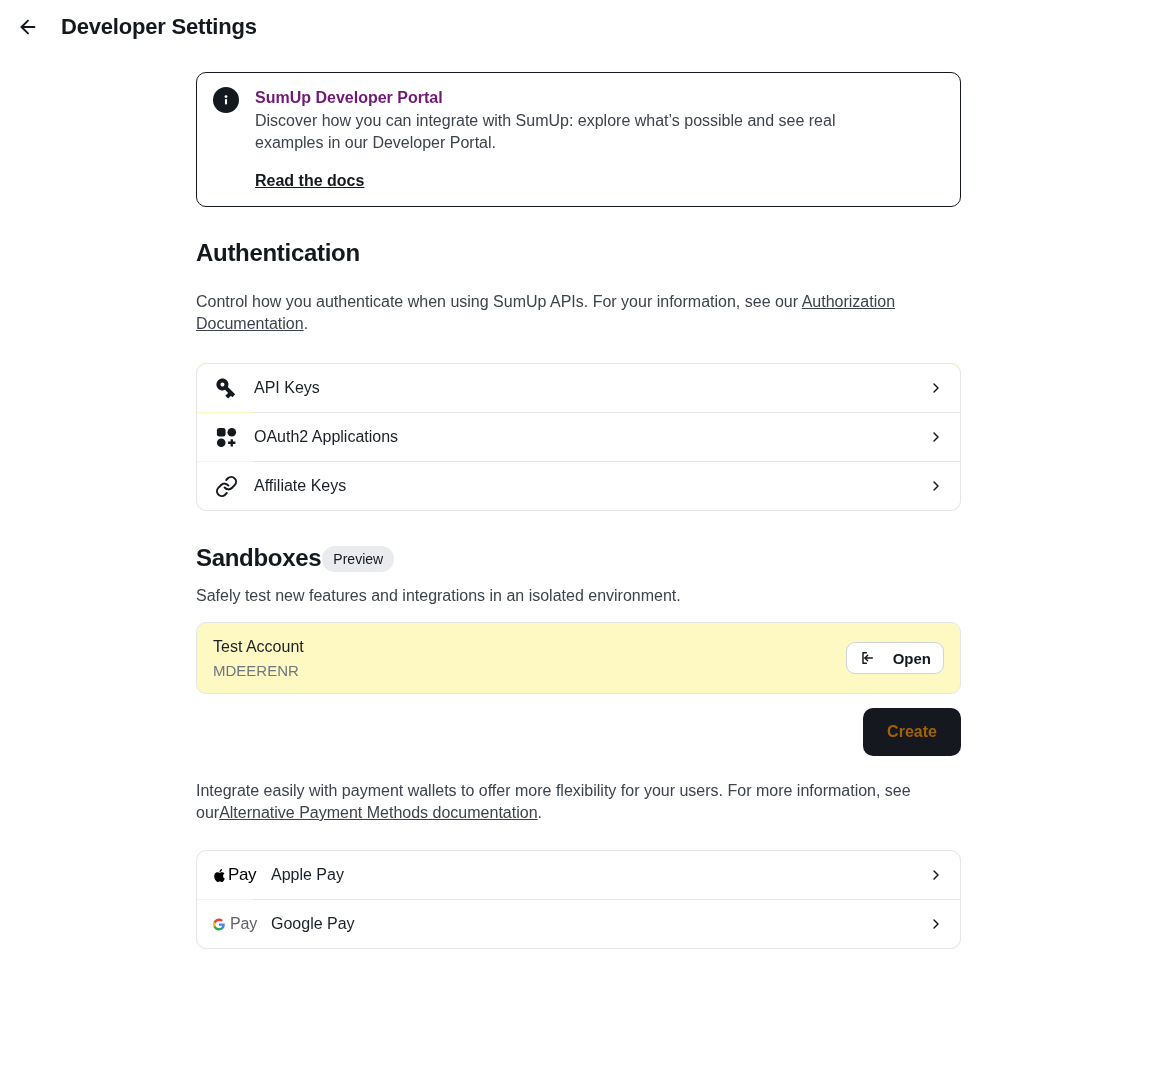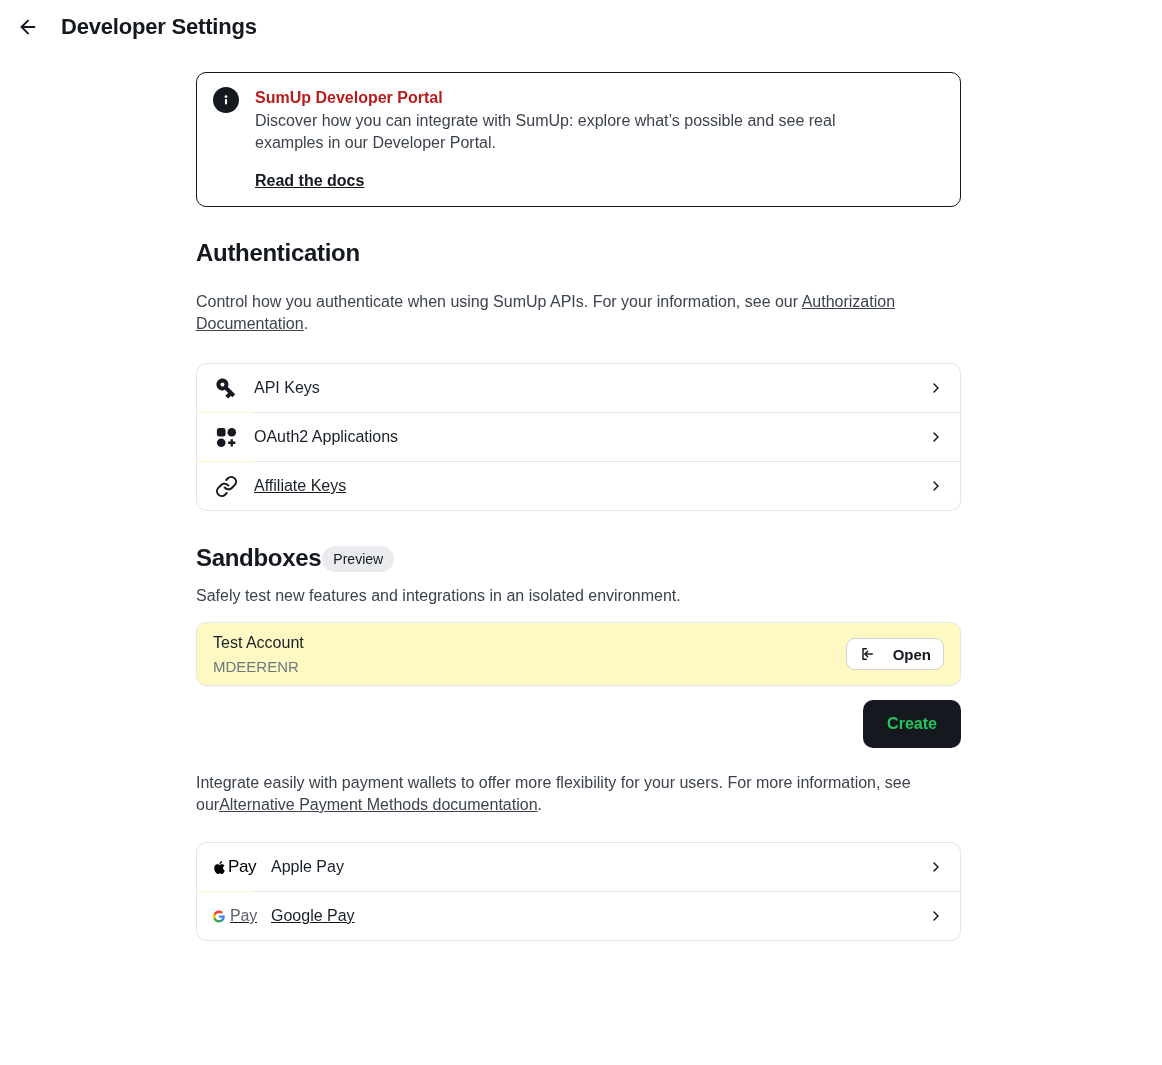--- a/index.html
+++ b/index.html
@@ -10,50 +10,50 @@
   
   .hdr { display: flex; align-items: flex-end; gap: 21px; padding: 12px 0 0 16px; height: 40px; }
   .back-btn { background: none; border: none; cursor: pointer; width: 24px; height: 24px; display: flex; align-items: center; justify-content: center; padding: 0; }
   .hdr h1 { font-size: 22px; font-weight: 700; color: #14181f; letter-spacing: -0.2px; }
 
   .content { width: 765px; margin-left: 196px; }
 
   
   .banner { margin-top: 32px; border: 1.5px solid #14181f; border-radius: 10px; padding: 13px 16px; display: flex; gap: 16px; }
   .info-badge { flex: 0 0 auto; width: 26px; height: 26px; border-radius: 50%; background: #14181f; display: flex; align-items: center; justify-content: center; margin-top: 1px; }
-  .banner-title { font-size: 16px; font-weight: 700; line-height: 24px; color: #b91c1c; }
+  .banner-title { font-size: 16px; font-weight: 700; line-height: 24px; color: #701a75; }
   .banner-text { font-size: 16px; line-height: 22px; color: #3c434c; max-width: 610px; }
   .banner-link { display: inline-block; margin-top: 15px; font-size: 16px; font-weight: 700; line-height: 24px; color: #14181f; text-decoration: underline; cursor: pointer; }
 
   h2.section-h { margin-top: 32px; font-size: 24px; line-height: 28px; font-weight: 700; color: #14181f; letter-spacing: -0.3px; }
   .section-desc { margin-top: 24px; font-size: 16px; line-height: 22px; color: #3c434c; }
   .inline-link { color: #3c434c; text-decoration: underline; cursor: pointer; }
 
   
   .card { border: 1px solid #e4e7ea; border-radius: 10px; background: #fef9c3; }
   .list-card { margin-top: 28px; }
   .list-row { display: flex; align-items: center; height: 48px; padding: 0 16px; cursor: pointer; background: #fff; }
   .list-row:first-child { border-radius: 10px 10px 0 0; }
-  .list-row:last-child { border-radius: 0 0 10px 10px; text-decoration: underline; }
+  .list-row:last-child { border-radius: 0 0 10px 10px; }
   .row-icon { width: 26px; display: flex; align-items: center; justify-content: center; flex: 0 0 auto; }
   .row-label { margin-left: 15px; font-size: 16px; color: #1a2027; }
   .row-chevron { margin-left: auto; display: flex; align-items: center; }
   .divider { height: 1px; background: #e4e7ea; margin-left: 56px; }
 
   
   .heading-row { display: flex; align-items: center; gap: 1px; margin-top: 32px; }
   .heading-row h2 { font-size: 24px; line-height: 28px; font-weight: 700; letter-spacing: -0.3px; }
   .badge { background: #e9ebee; color: #14181f; font-size: 14px; line-height: 16px; padding: 5px 11px; border-radius: 100px; font-weight: 400; margin-top: 3px; }
   .sandbox-desc { margin-top: 13px; font-size: 16px; line-height: 22px; color: #3c434c; }
-  .sandbox-card { margin-top: 15px; height: 64px; padding: 12px 16px; display: flex; align-items: center; justify-content: space-between; }
+  .sandbox-card { margin-top: 15px; height: 72px; padding: 12px 16px; display: flex; align-items: center; justify-content: space-between; }
   .sandbox-name { font-size: 16px; line-height: 22px; color: #1a2027; }
   .sandbox-id { font-size: 15px; line-height: 20px; color: #6e7680; margin-top: 3px; }
   .open-btn { display: flex; align-items: center; gap: 18px; height: 32px; padding: 0 12px; background: #fff; border: 1px solid #cfd4d9; border-radius: 9px; font-family: "Liberation Sans", sans-serif; font-size: 15px; font-weight: 700; color: #14181f; cursor: pointer; }
   .create-row { margin-top: 14px; display: flex; justify-content: flex-end; }
-  .create-btn { min-width: 98px; height: 48px; padding: 0 24px; background: #15181e; color: #22c55e; border: none; border-radius: 10px; font-family: "Liberation Sans", sans-serif; font-size: 16px; font-weight: 700; cursor: pointer; }
+  .create-btn { min-width: 98px; height: 48px; padding: 0 24px; background: #15181e; color: #a16207; border: none; border-radius: 10px; font-family: "Liberation Sans", sans-serif; font-size: 16px; font-weight: 700; cursor: pointer; }
 
   
   .wallet-card { margin-top: 26px; }
   .wallet-logo { width: 44px; display: flex; align-items: center; gap: 2px; flex: 0 0 auto; }
   .wallet-logo .pay-black { font-size: 17px; font-weight: 500; letter-spacing: -0.4px; color: #000; }
   .wallet-logo .pay-gray { font-size: 16px; font-weight: 500; letter-spacing: -0.2px; color: #5f6368; margin-left: 3px; }
   .wallet-label { margin-left: 14px; font-size: 16px; color: #1a2027; }
   .wallet-card .divider { margin-left: 56px; }
 </style>
 </head>

